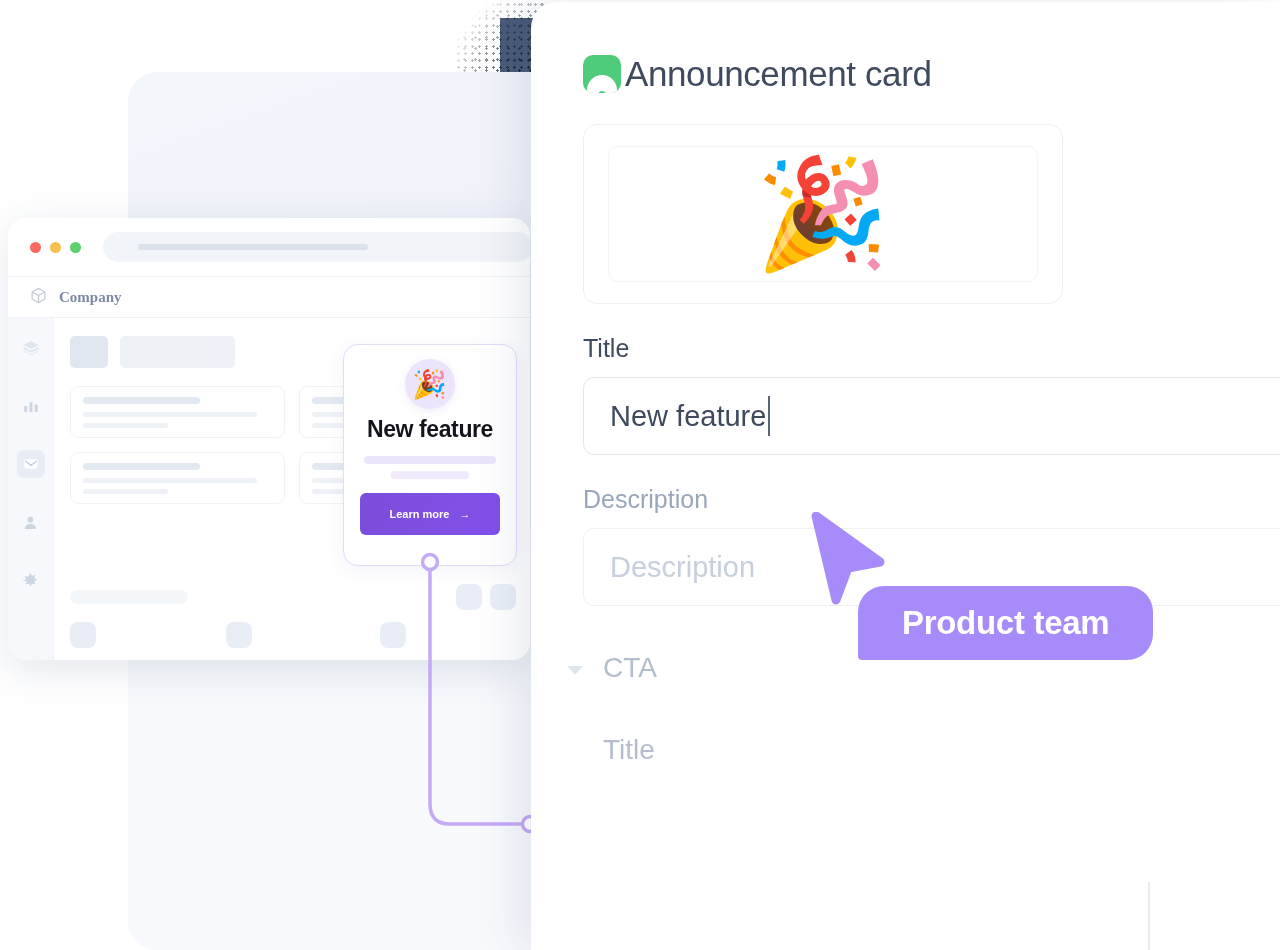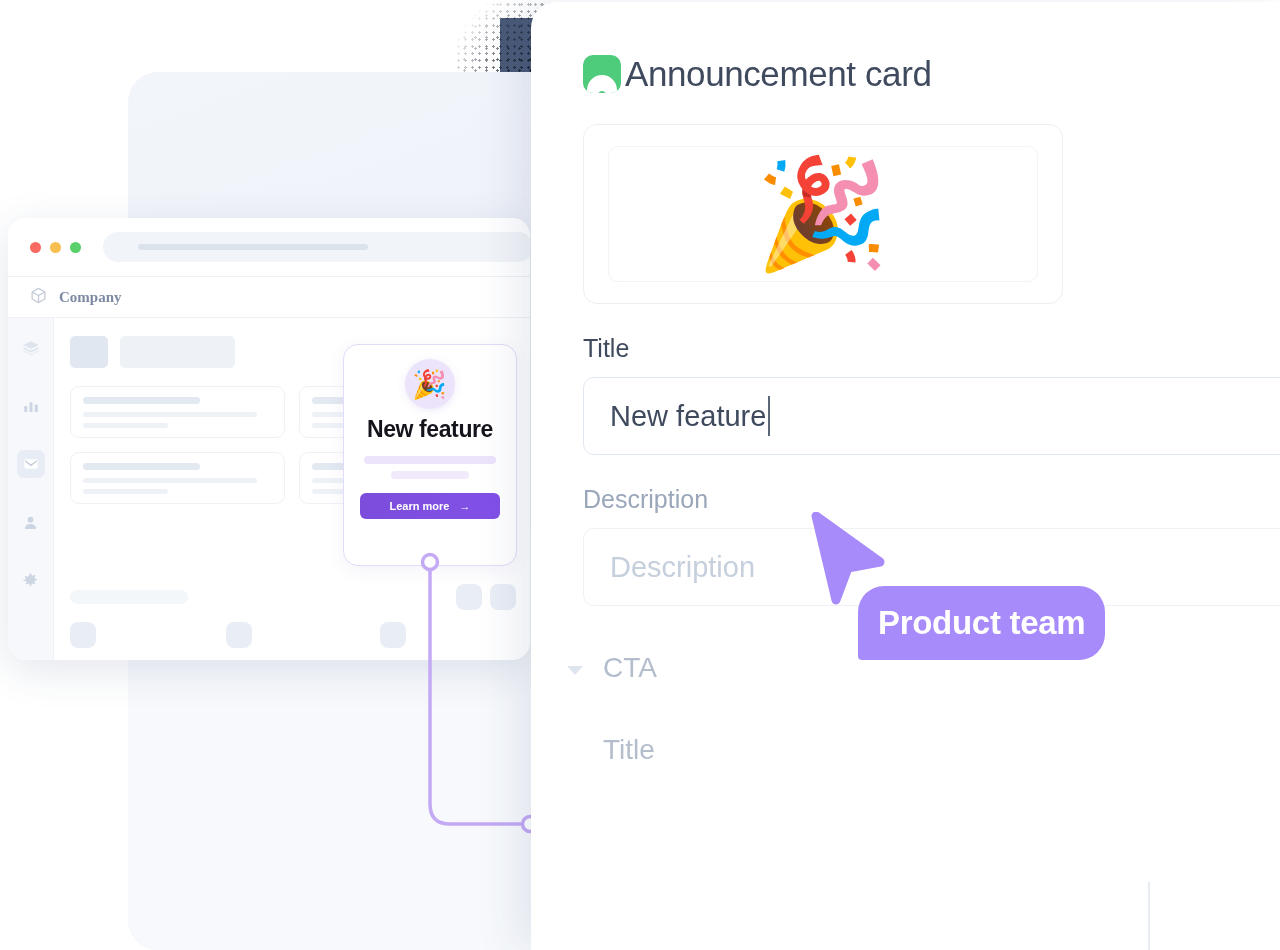--- a/index.html
+++ b/index.html
@@ -188,21 +188,21 @@
   .pc-title {
     margin-top: 8px;
     font-size: 23px; line-height: 25px;
     font-weight: 700; color: #14141c;
     text-align: center; letter-spacing: -.4px;
   }
   .pc-line1 { width: 132px; height: 8px; border-radius: 4px; background:#ece4fb; margin-top: 14px;}
   .pc-line2 { width: 78px; height: 8px; border-radius: 4px; background:#f1eafc; margin-top: 7px;}
   .pc-btn {
     margin-top: 14px;
-    width: 140px; height: 26px;
+    width: 140px; height: 42px;
     border-radius: 6px;
     background: linear-gradient(100deg,#7c4ddb,#8250e8);
     color:#fff; font-size: 11px; font-weight: 700;
     display:flex; align-items:center; justify-content:center; gap:10px;
     border: none; cursor: pointer;
   }
 
   
   .connector { position:absolute; left:0; top:0; width:1280px; height:950px; z-index:27; pointer-events:none;}
 
@@ -271,21 +271,21 @@
   }
   .cta-col { }
   .cta-label { font-size: 28px; color:#b3bdcc; margin-bottom: 50px;}
   .cta-sub { font-size: 28px; color:#b3bdcc; }
   .cta-rail { position:absolute; left:617px; top: 880px; width: 2px; height: 70px; background:#e7ebf2;}
 
   
   .cursor-wrap { position: absolute; left: 808px; top: 512px; z-index: 60; }
   .badge {
     position: absolute; left: 858px; top: 586px;
-    padding: 18px 20px;
+    padding: 18px 44px;
     background: #a78bfa;
     border-radius: 26px 26px 26px 4px;
     color: #ffffff;
     font-size: 33px;
     font-weight: 700;
     letter-spacing: -.3px;
     z-index: 59;
   }
 </style>
 </head>

